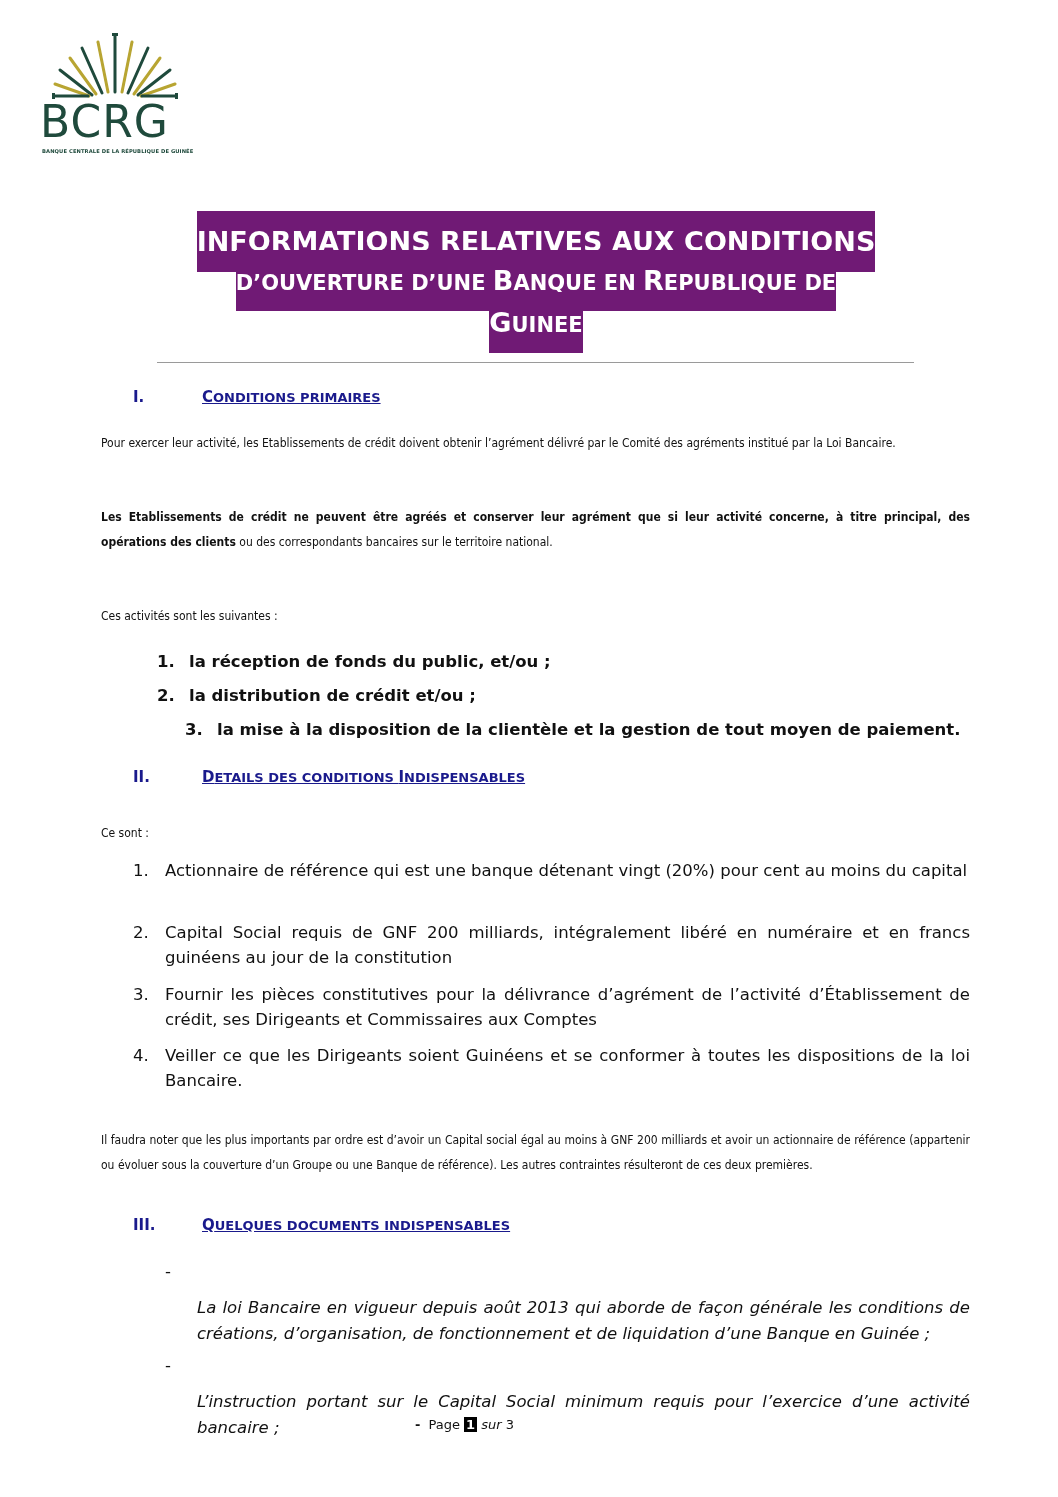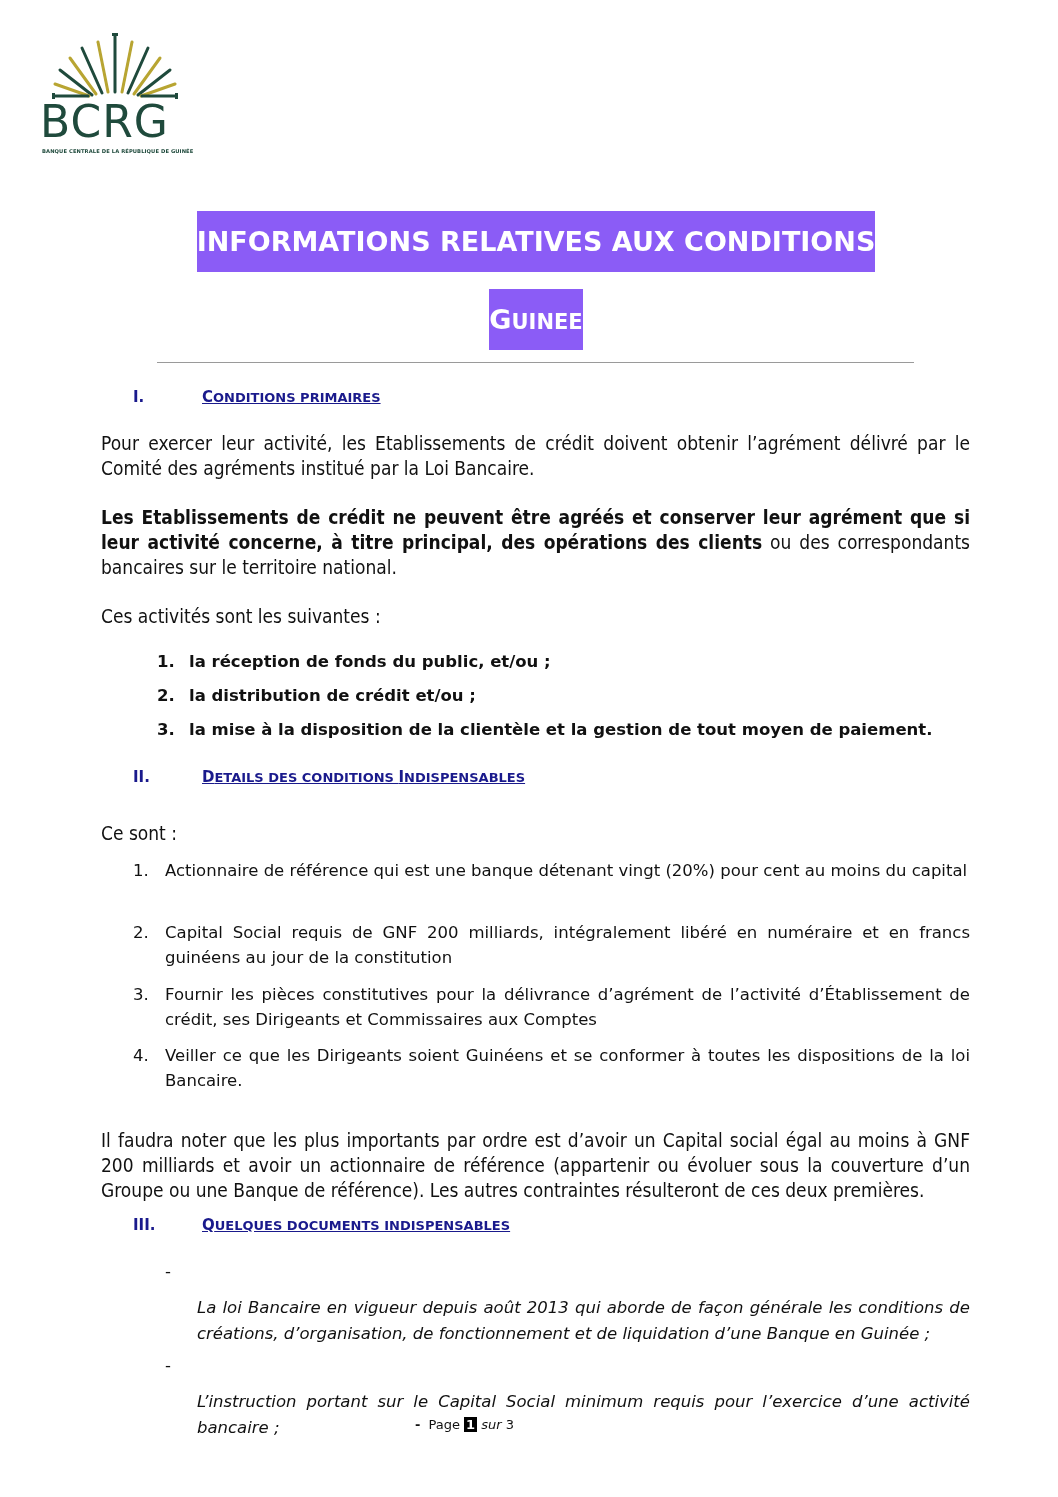--- a/index.html
+++ b/index.html
@@ -7,31 +7,31 @@
          font-family: "DejaVu Sans", sans-serif; color: #111; }
   .logo { position: absolute; left: 38px; top: 30px; width: 155px; height: 128px; }
   .logo svg { display: block; }
   .logo-word { position: absolute; left: 2px; top: 70px; font-family: "DejaVu Sans", sans-serif;
                font-weight: normal; font-size: 44px; letter-spacing: 1px; color: #1f4a3c; line-height: 1; }
   .logo-sub { position: absolute; left: 4px; top: 118px; font-size: 5.2px; font-weight: bold;
               color: #1f4a3c; white-space: nowrap; letter-spacing: 0.1px; }
 
   .title { position: absolute; left: 150px; top: 222px; width: 772px; text-align: center;
            font-weight: bold; font-size: 27px; line-height: 39px; color: #fff; }
-  .title span { background: #8b5cf6; padding: 15px 0; box-decoration-break: clone; -webkit-box-decoration-break: clone; }
+  .title span { background: #701a75; padding: 15px 0; box-decoration-break: clone; -webkit-box-decoration-break: clone; }
   .title .sc { font-size: 21px; }
   .rule { position: absolute; left: 157px; top: 362px; width: 757px; height: 1px; background: #9a9a9a; }
 
   .sec { position: absolute; left: 133px; font-weight: bold; font-size: 15px; color: #1a1a8c; }
   .sec .num { display: inline-block; width: 69px; }
   .sec .lbl { color: #1a1a8c; text-decoration: underline; }
   .sec .lbl .big { font-size: 15px; }
   .sec .lbl .small { font-size: 13px; }
 
-  .p { position: absolute; left: 101px; width: 869px; font-size: 19px; line-height: 25px;
+  .p { position: absolute; left: 101px; width: 869px; font-size: 12px; line-height: 25px;
        text-align: justify; color: #111; font-family: "DejaVu Sans Condensed", "DejaVu Sans", sans-serif; }
   .p b { font-weight: bold; }
 
   .blist { position: absolute; left: 157px; font-weight: bold; font-size: 16.5px; color: #111; }
   .blist .row { position: absolute; white-space: nowrap; }
   .blist .n { display: inline-block; width: 32px; }
 
   .nlist { position: absolute; left: 133px; width: 837px; font-size: 16.5px; line-height: 25px; color: #111; }
   .nlist .row { position: absolute; left: 0; width: 837px; }
   .nlist .n { position: absolute; left: 0; }
@@ -72,39 +72,39 @@
       <rect x="14" y="63" width="3" height="6"></rect>
       <rect x="137" y="63" width="3" height="6"></rect>
     </g>
   </svg>
   <div class="logo-word">BCRG</div>
   <div class="logo-sub">BANQUE CENTRALE DE LA RÉPUBLIQUE DE GUINÉE</div>
 </div>
 
 <div class="title">
   <span>INFORMATIONS RELATIVES AUX CONDITIONS</span><br>
-  <br>
+  <span><span class="sc">D’OUVERTURE D’UNE </span><span>B</span><span class="sc">ANQUE EN </span><span>R</span><span class="sc">EPUBLIQUE DE</span></span><br>
   <span><span>G</span><span class="sc">UINEE</span></span>
 </div>
 <div class="rule"></div>
 
 <div class="sec" style="top:388px;">
   <span class="num">I.</span><span class="lbl"><span class="big">C</span><span class="small">ONDITIONS PRIMAIRES</span></span>
 </div>
 
 <div class="p" style="top:431px;">Pour exercer leur activité, les Etablissements de crédit doivent obtenir l’agrément délivré par le Comité des agréments institué par la Loi Bancaire.</div>
 
 <div class="p" style="top:505px;"><b>Les Etablissements de crédit ne peuvent être agréés et conserver leur agrément que si leur activité concerne, à titre principal, des opérations des clients</b><span> ou des correspondants bancaires sur le territoire national.</span></div>
 
 <div class="p" style="top:604px;">Ces activités sont les suivantes :</div>
 
 <div class="blist" style="top:0;">
   <div class="row" style="top:652px;"><span class="n">1.</span><span>la réception de fonds du public, et/ou ;</span></div>
   <div class="row" style="top:686px;"><span class="n">2.</span><span>la distribution de crédit et/ou ;</span></div>
-  <div class="row" style="top:720px;"><span class="n">3.</span><span>la mise à la disposition de la clientèle et la gestion de tout moyen de paiement.</span></div>
+  <div class="row" style="top:720px;margin-left:28px;"><span class="n">3.</span><span>la mise à la disposition de la clientèle et la gestion de tout moyen de paiement.</span></div>
 </div>
 
 <div class="sec" style="top:768px;">
   <span class="num">II.</span><span class="lbl"><span class="big">D</span><span class="small">ETAILS DES CONDITIONS </span><span class="big">I</span><span class="small">NDISPENSABLES</span></span>
 </div>
 
 <div class="p" style="top:813px;margin-top:8px;">Ce sont :</div>
 
 <div class="nlist" style="top:0;">
   <div class="row" style="top:858px;">

